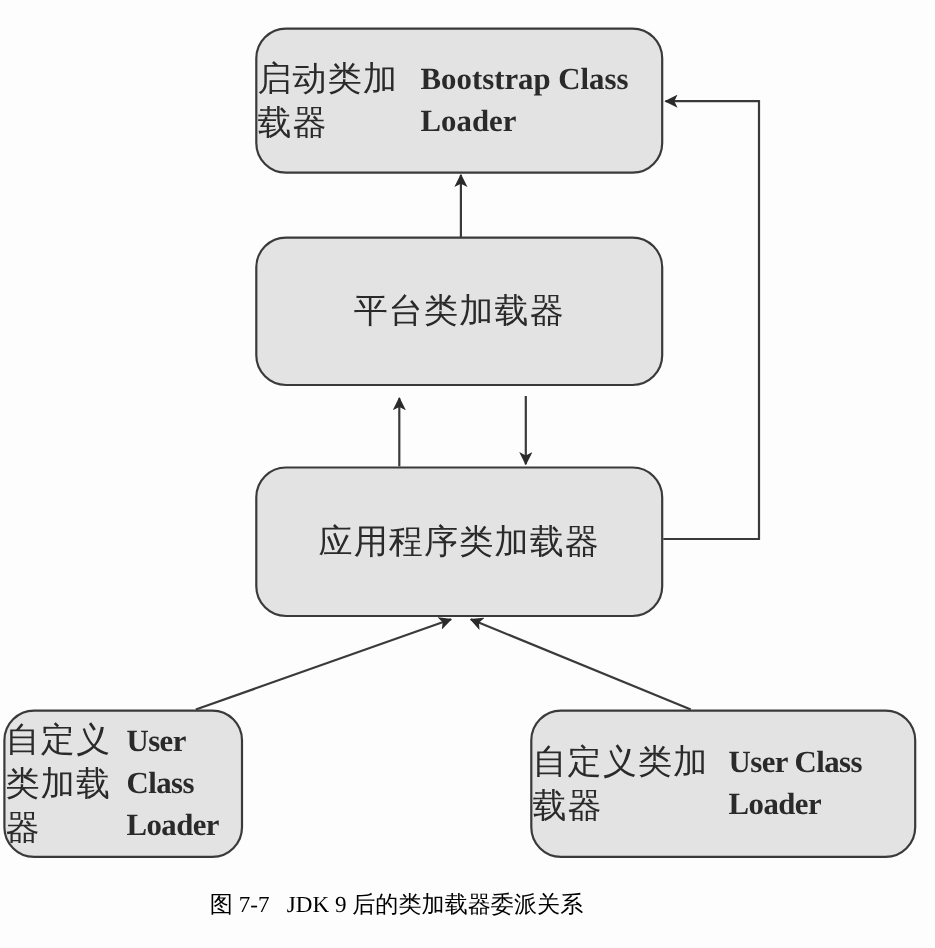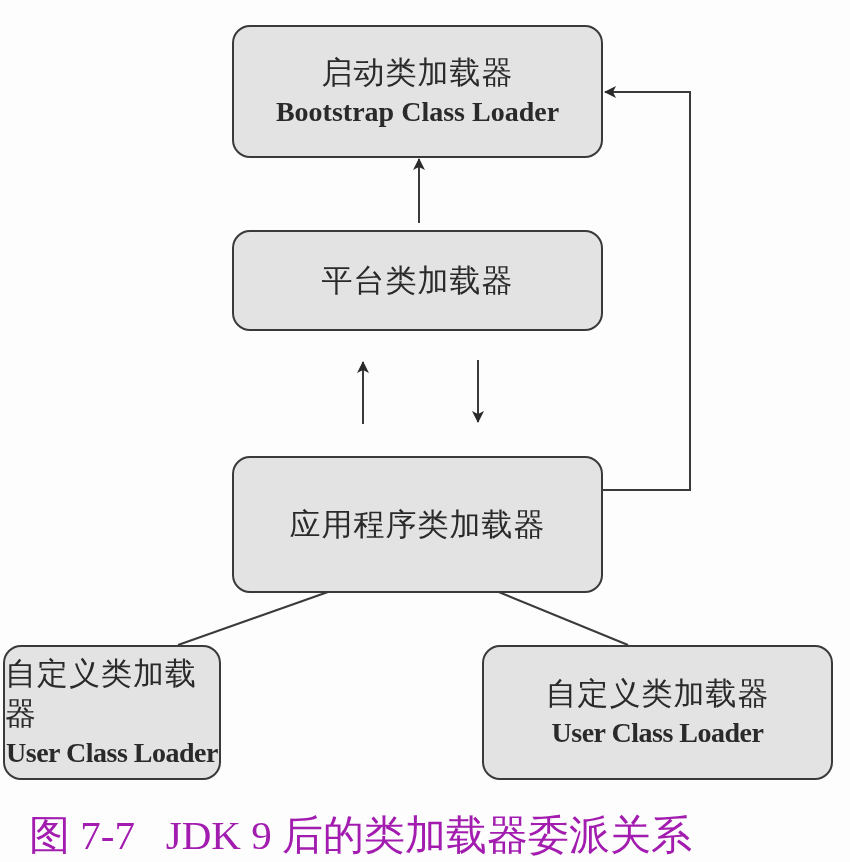--- a/index.html
+++ b/index.html
@@ -1,26 +1,26 @@
 <!DOCTYPE html>
 <html><head>
 <meta charset="utf-8">
 <style>
   html, body { margin: 0; padding: 0; background: #fdfdfd; }
   body { width: 850px; height: 862px; position: relative; overflow: hidden;
          font-family: "Liberation Serif", "DejaVu Serif", serif; color: #2a2a2a; }
   .box { position: absolute; box-sizing: border-box; background: #e3e3e3;
-         border: 2px solid #3a3a3a; border-radius: 18px;
-         display: flex; flex-direction: column; align-items: center; justify-content: center; }
+         border: 2px solid #3a3a3a; border-radius: 28px;
+         display: flex; flex-direction: row; align-items: center; justify-content: center; }
   .zh { font-size: 31px; line-height: 40px; letter-spacing: 1px; }
   .en { font-size: 28px; line-height: 38px; font-weight: bold; }
   .user .en { letter-spacing: -0.5px; }
   svg.links { position: absolute; left: 0; top: 0; }
   .caption { position: absolute; left: 0; width: 721px; top: 808px; text-align: center;
-             font-size: 41px; color: #a21caf; white-space: pre; }
+             font-size: 21px; color: #000000; white-space: pre; }
 </style>
 </head>
 <body>
 
 <svg class="links" width="850" height="862">
   <defs>
     <marker id="ah" viewBox="0 0 12 12" refX="11" refY="6" markerWidth="12" markerHeight="12" markerUnits="userSpaceOnUse" orient="auto">
       <path d="M0,0 L12,6 L0,12 L3,6 Z" fill="#2a2a2a"></path>
     </marker>
   </defs>
@@ -30,25 +30,25 @@
   <polyline points="603,490 690,490 690,92 605,92" fill="none" stroke="#3a3a3a" stroke-width="2" marker-end="url(#ah)"></polyline>
   <line x1="178" y1="645" x2="410" y2="563" stroke="#3a3a3a" stroke-width="2" marker-end="url(#ah)"></line>
   <line x1="628" y1="645" x2="428" y2="563" stroke="#3a3a3a" stroke-width="2" marker-end="url(#ah)"></line>
 </svg>
 
 <div class="box" style="left:232px; top:25px; width:371px; height:133px;">
   <div class="zh">启动类加载器</div>
   <div class="en">Bootstrap Class Loader</div>
 </div>
 
-<div class="box" style="left:232px; top:230px; width:371px; height:101px;">
+<div class="box" style="left:232px; top:215px; width:371px; height:136px;">
   <div class="zh">平台类加载器</div>
 </div>
 
-<div class="box" style="left:232px; top:424px; width:371px; height:137px;margin-top:32px;">
+<div class="box" style="left:232px; top:424px; width:371px; height:137px;">
   <div class="zh">应用程序类加载器</div>
 </div>
 
 <div class="box user" style="left:3px; top:645px; width:218px; height:135px;">
   <div class="zh">自定义类加载器</div>
   <div class="en">User Class Loader</div>
 </div>
 
 <div class="box user" style="left:482px; top:645px; width:351px; height:135px;">
   <div class="zh">自定义类加载器</div>

